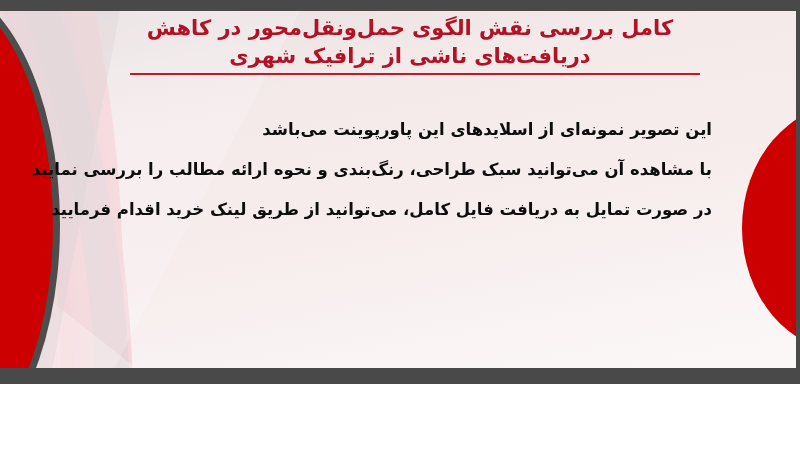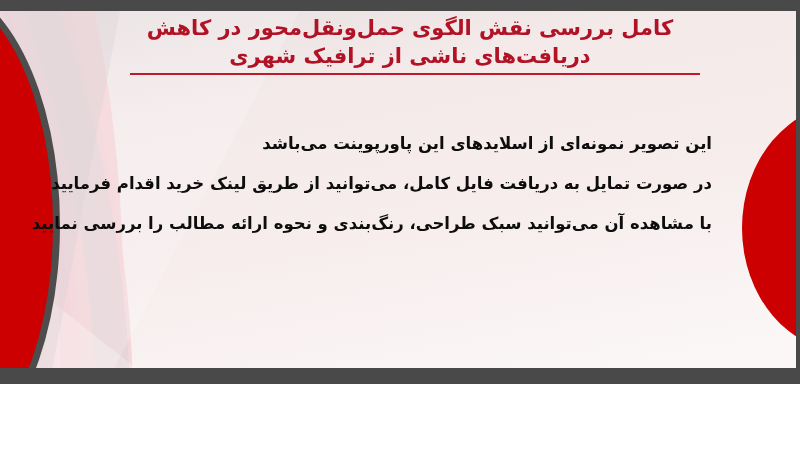--- a/index.html
+++ b/index.html
@@ -104,21 +104,21 @@
     width: 570px;
     height: 2px;
     background: #c0192b;
     z-index: 5;
   }
 
   
   .body-block {
     position: absolute;
     right: 88px;
-    top: 124px;
+    top: 110px;
     z-index: 5;
     direction: rtl;
     text-align: right;
   }
   .body-line {
     color: #0d0d0d;
     font-size: 16.5px;
     font-weight: 600;
     line-height: 40px;
     white-space: nowrap;
@@ -181,17 +181,17 @@
   <div class="frame-right"></div>
 
   <div class="title-block">
     <div class="title-line">کامل بررسی نقش الگوی حمل‌ونقل‌محور در کاهش</div>
     <div class="title-line">دریافت‌های ناشی از ترافیک شهری</div>
   </div>
   <div class="title-rule"></div>
 
   <div class="body-block">
     <div class="body-line">این تصویر نمونه‌ای از اسلایدهای این پاورپوینت می‌باشد</div>
+    <div class="body-line">با مشاهده آن می‌توانید سبک طراحی، رنگ‌بندی و نحوه ارائه مطالب را بررسی نمایید</div>
     <div class="body-line">در صورت تمایل به دریافت فایل کامل، می‌توانید از طریق لینک خرید اقدام فرمایید</div>
-    <div class="body-line">با مشاهده آن می‌توانید سبک طراحی، رنگ‌بندی و نحوه ارائه مطالب را بررسی نمایید</div>
   </div>
 
 </div>
 
 </body></html>

